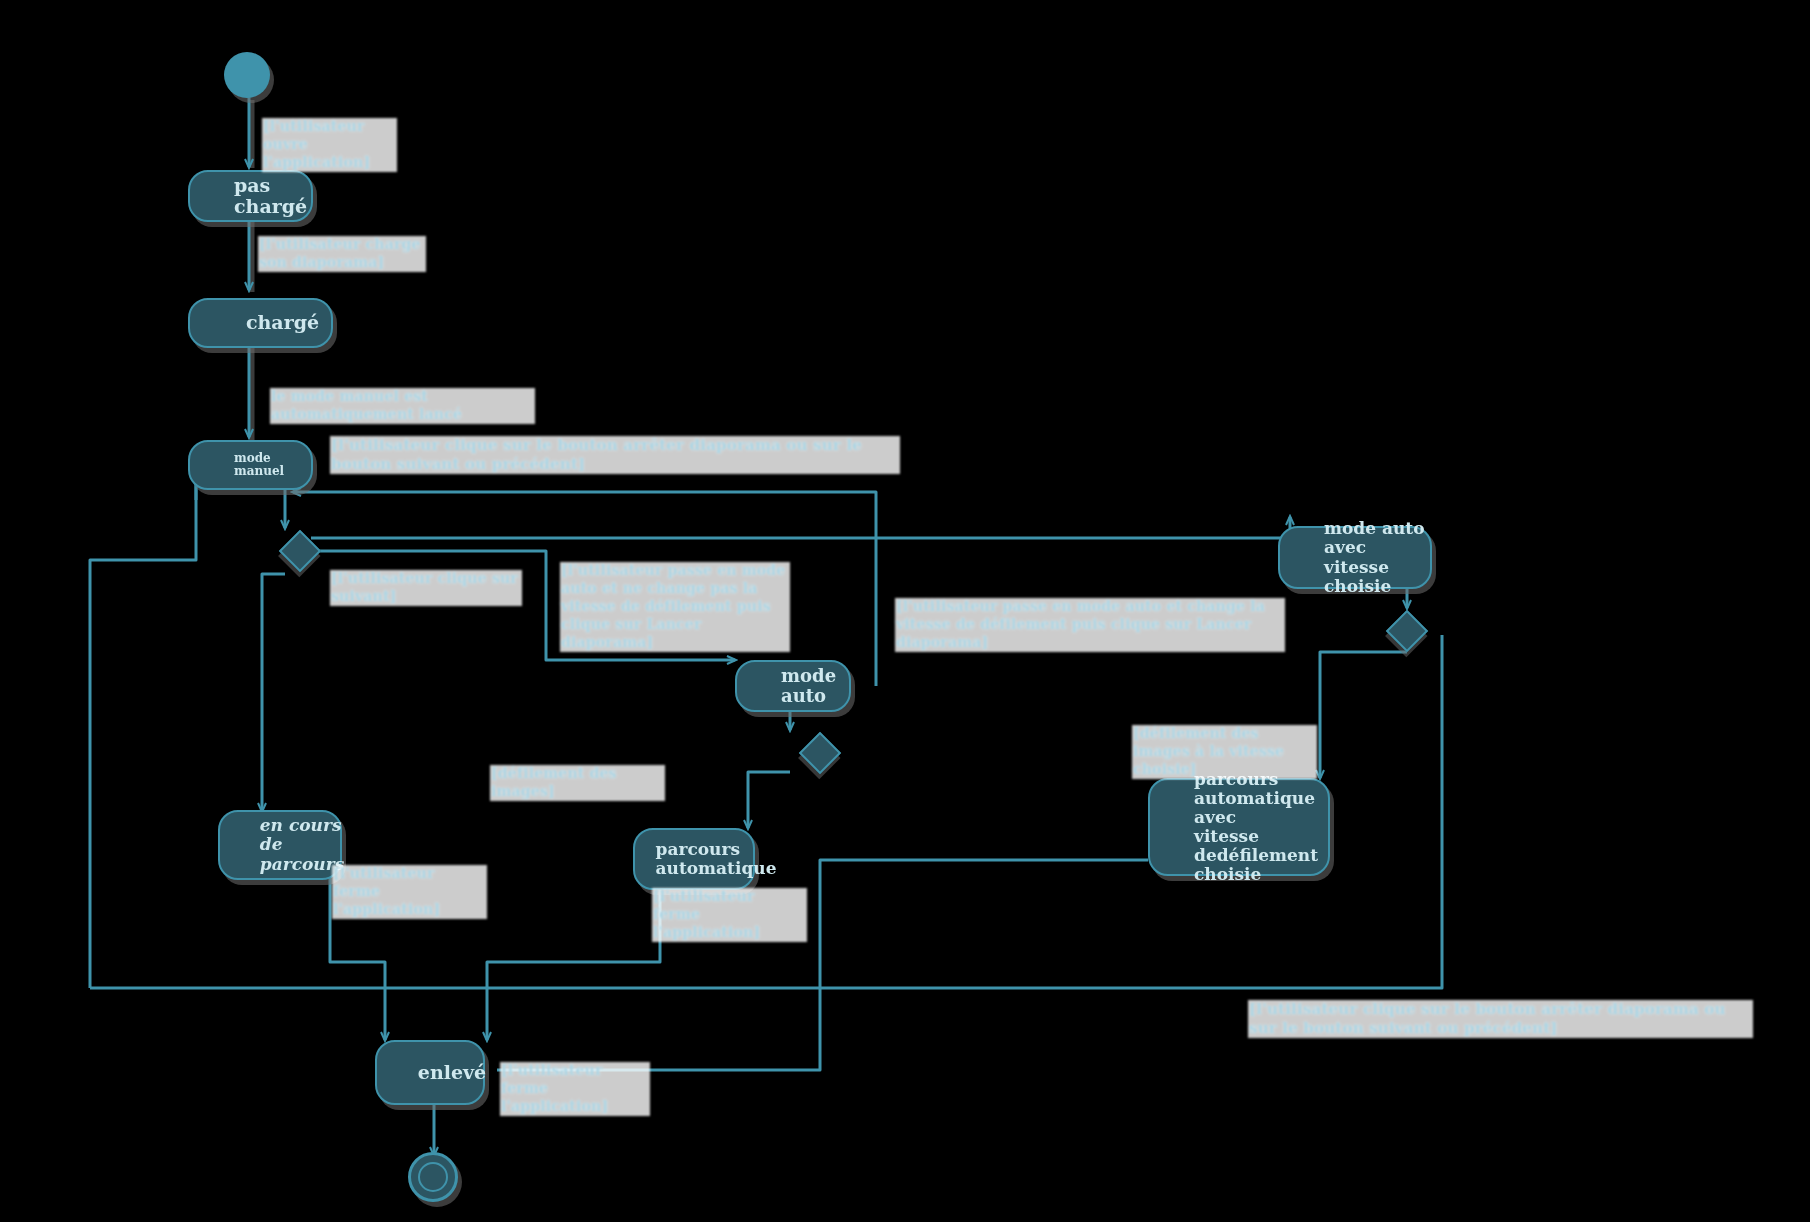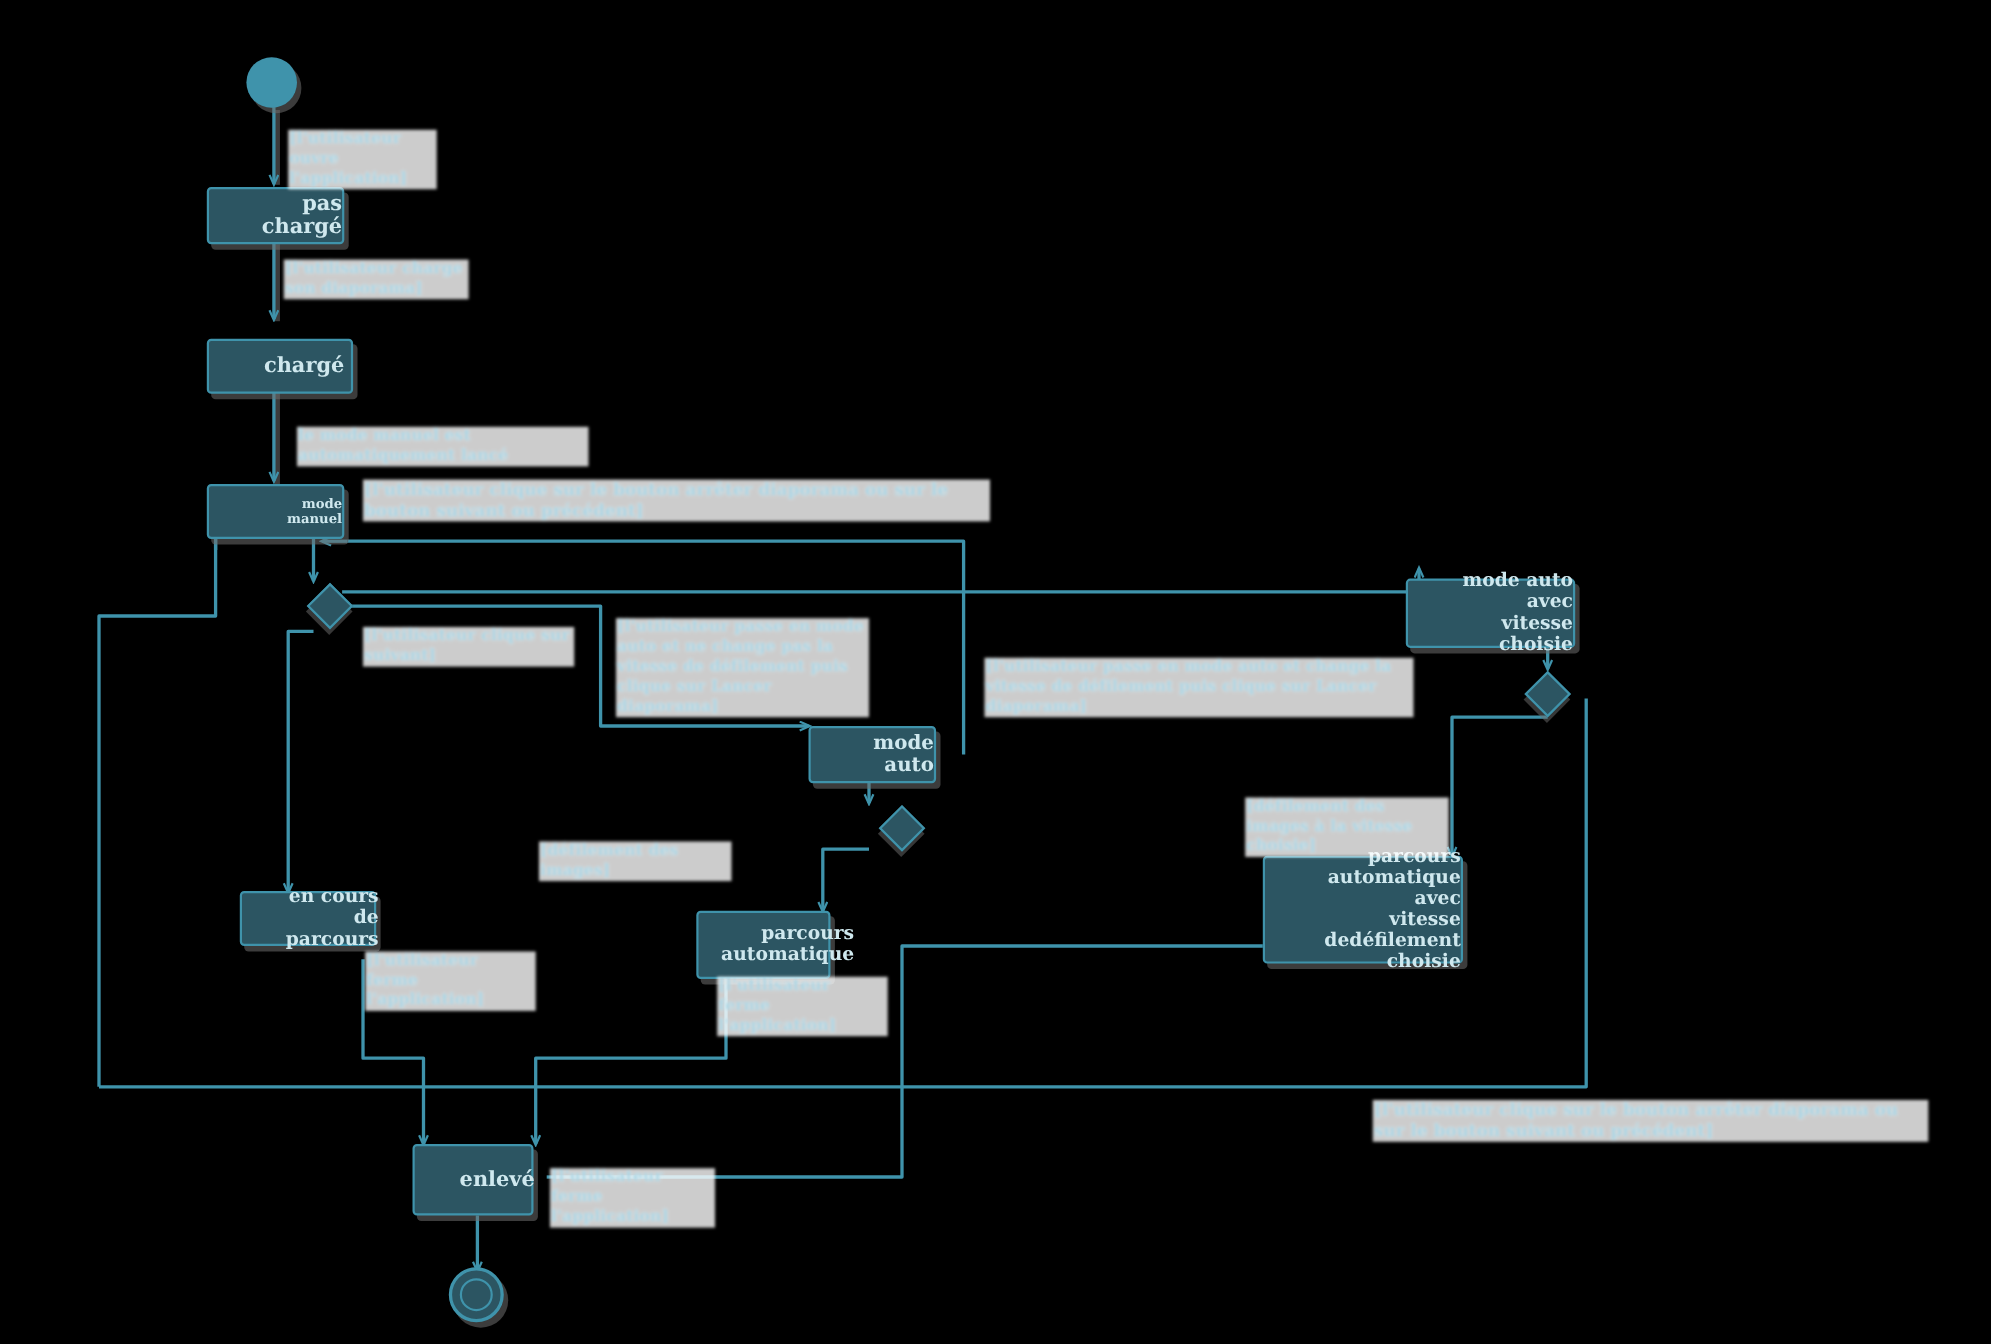--- a/index.html
+++ b/index.html
@@ -7,25 +7,25 @@
     position:relative;width:1810px;height:1222px;background:#000;
     font-family:"DejaVu Serif", serif;overflow:hidden;
   }
   svg#wires{position:absolute;left:0;top:0;width:1810px;height:1222px;}
 
   
   .state{
     position:absolute;
     background:#2c5562;
     border:2.5px solid #3f93ab;
-    border-radius:4px;
+    border-radius:20px;
     color:#cfe8ee;
     font-weight:bold;
     display:flex;align-items:center;justify-content:center;
-    text-align:right;
+    text-align:left;
     line-height:1.12;
     box-shadow:4px 5px 0 rgba(110,110,110,.55);
     box-sizing:border-box;
     white-space:pre-line;
     padding-left:44px;
   }
 
   
   .initial{
     position:absolute;width:46px;height:46px;border-radius:50%;
@@ -128,30 +128,30 @@
       <path d="M505,1070 L497,1070"></path>
 
       <path d="M434,1105 L434,1155" marker-end="url(#ah)"></path>
     </g>
   </svg>
 
   <div class="initial" style="left:224px;top:52px;"></div>
 
   <div class="state" style="left:188px;top:170px;width:125px;height:52px;font-size:19px;">pas chargé</div>
 
-  <div class="state" style="left:188px;top:308px;width:133px;height:50px;font-size:19px;">chargé</div>
+  <div class="state" style="left:188px;top:298px;width:145px;height:50px;font-size:19px;">chargé</div>
 
   <div class="state" style="left:188px;top:440px;width:125px;height:50px;font-size:12px;">mode manuel</div>
 
   <div class="state" style="left:735px;top:660px;width:116px;height:52px;font-size:18px;">mode auto</div>
 
   <div class="state" style="left:1278px;top:526px;width:154px;height:63px;font-size:17px;">mode auto avec
 vitesse choisie</div>
 
-  <div class="state" style="left:218px;top:810px;width:124px;height:50px;font-size:17px;">en cours de
+  <div class="state" style="left:218px;top:810px;width:124px;height:70px;font-size:17px;font-style:italic;">en cours de
 parcours</div>
 
   <div class="state" style="left:633px;top:828px;width:122px;height:62px;font-size:17px;">parcours
 automatique</div>
 
   <div class="state" style="left:1148px;top:778px;width:182px;height:98px;font-size:17px;">parcours
 automatique avec
 vitesse dedéfilement
 choisie</div>
 

